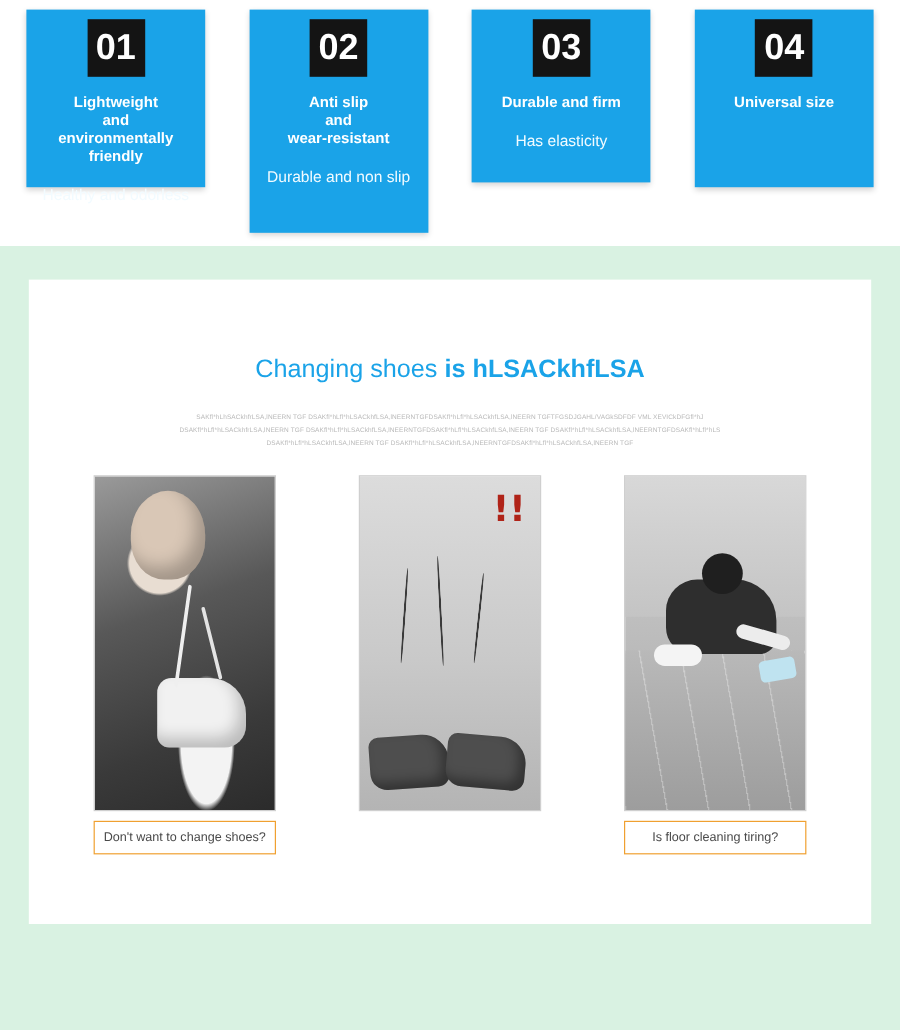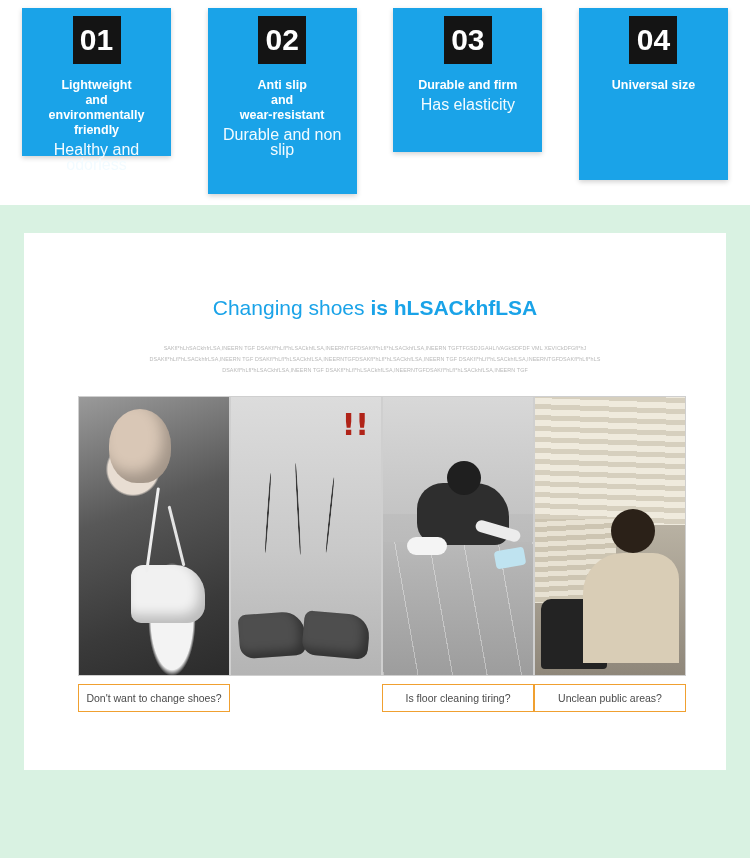--- a/index.html
+++ b/index.html
@@ -33,21 +33,21 @@
     background: #1aa3e8;
     padding: 26px 8px 16px 8px;
     text-align: center;
     color: #ffffff;
     position: relative;
     box-shadow: 0 2px 5px rgba(0,0,0,0.18);
   }
   .feature-card.tall-1 { height: 148px; }
   .feature-card.tall-2 { height: 186px; }
   .feature-card.tall-3 { height: 144px; }
-  .feature-card.tall-4 { height: 172px; }
+  .feature-card.tall-4 { height: 148px; }
   .feature-num {
     position: absolute;
     top: 8px;
     left: 50%;
     transform: translateX(-50%);
     width: 48px;
     height: 48px;
     background: #141414;
     color: #ffffff;
     font-size: 30px;
@@ -58,22 +58,22 @@
   }
   .feature-title {
     margin-top: 44px;
     font-size: 12.5px;
     font-weight: bold;
     line-height: 15px;
     color: #ffffff;
     white-space: pre-line;
   }
   .feature-sub {
-    margin-top: 4px;
-    font-size: 16px;
+    margin-top: 17px;
+    font-size: 13px;
     line-height: 15px;
     color: #f2fbff;
     white-space: pre-line;
   }
 
   
   .mint-section {
     position: relative;
     background: #d9f2e2;
     padding: 28px 0 28px 0;
@@ -393,29 +393,19 @@
             <div class="ph3-floor"></div>
             <div class="ph3-body"></div>
             <div class="ph3-head"></div>
             <div class="ph3-arm"></div>
             <div class="ph3-cloth"></div>
             <div class="ph3-shoe"></div>
           </div>
           <div class="photo-caption">Is floor cleaning tiring?</div>
         </div>
 
-        <div class="photo-item">
-          <div class="photo-frame ph4">
-            <div class="ph4-papers"></div>
-            <div class="ph4-papers2"></div>
-            <div class="ph4-chair"></div>
-            <div class="ph4-body"></div>
-            <div class="ph4-head"></div>
-          </div>
-          <div class="photo-caption">Unclean public areas?</div>
-        </div>
 
       </div>
     </div>
   </section>
 
   <div class="bottom-strip"></div>
 </div>
 
 </body></html>

